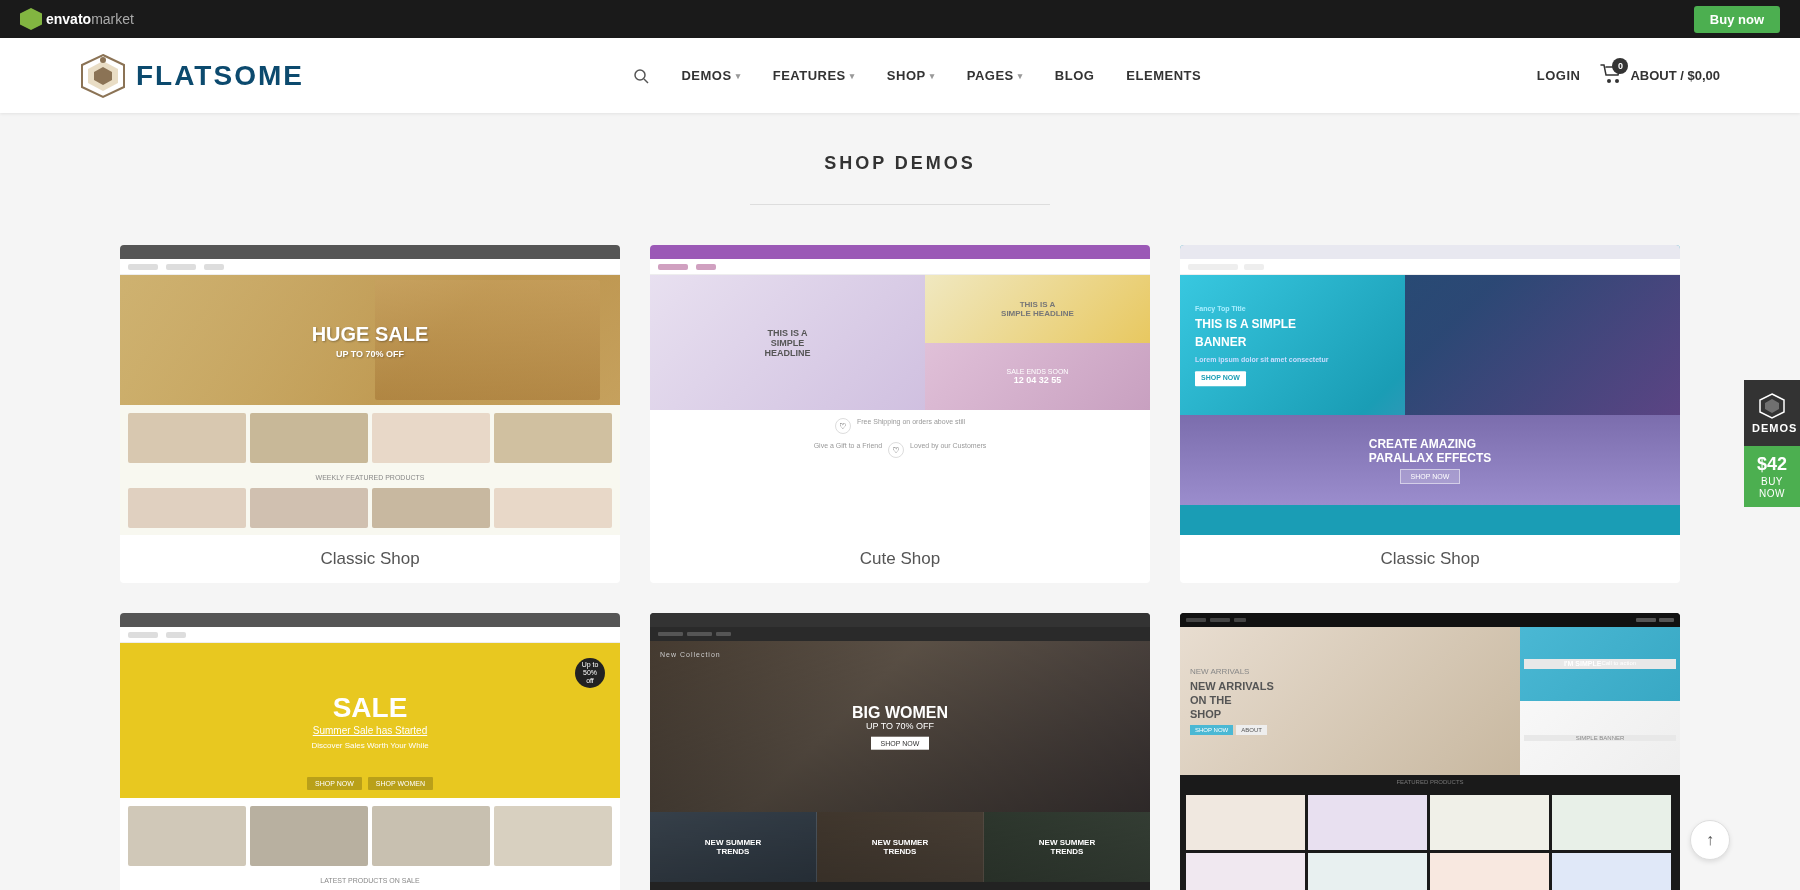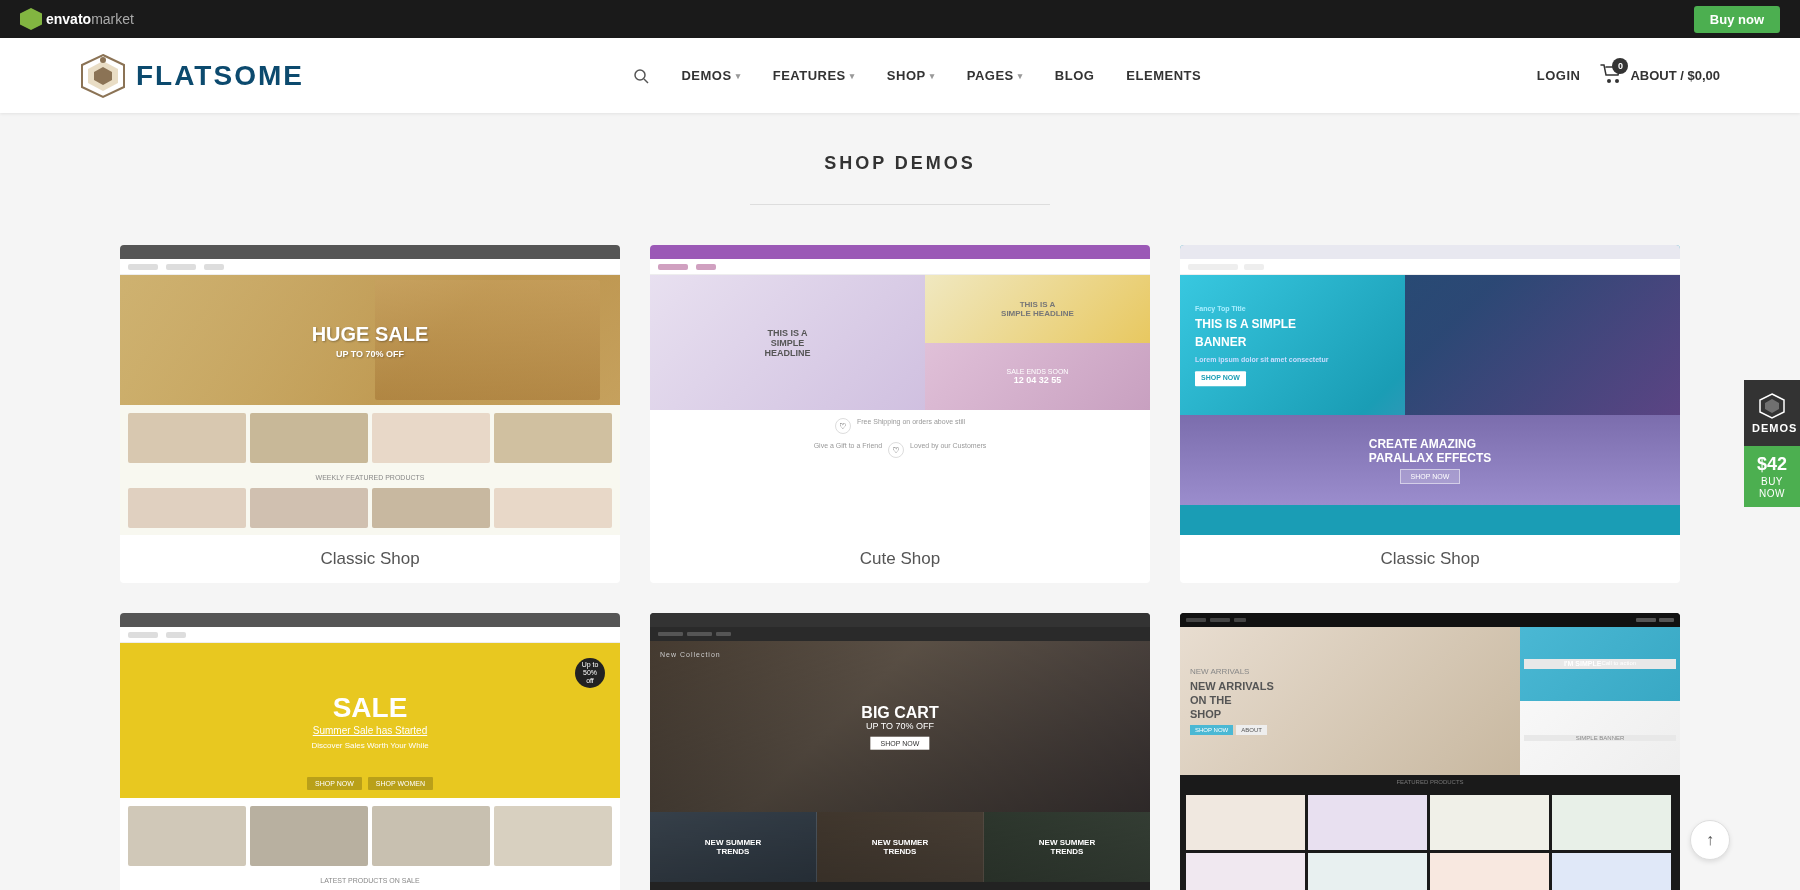--- a/index.html
+++ b/index.html
@@ -670,21 +670,21 @@
           <div class="fullscreen-bg">
             <div style="background:#333; height:14px;"></div>
             <div style="background:#2a2a2a; height:14px; display:flex; align-items:center; padding:0 8px; gap:4px;">
               <div style="width:25px;height:4px;background:#555;border-radius:1px;"></div>
               <div style="width:25px;height:4px;background:#555;border-radius:1px;"></div>
               <div style="width:15px;height:4px;background:#555;border-radius:1px;"></div>
             </div>
             <div style="flex:1; position:relative; background: linear-gradient(rgba(0,0,0,0.35), rgba(0,0,0,0.5)), linear-gradient(135deg, #6a5a4a 0%, #8a7a6a 40%, #5a5050 100%);">
               <div style="position:absolute; top:10px; left:10px; color:#ccc; font-size:7px; letter-spacing:1px;">New Collection</div>
               <div style="position:absolute; top:50%; left:50%; transform:translate(-50%,-50%); text-align:center; color:white;">
-                <div style="font-size:16px; font-weight:900; line-height:1.1;">BIG CART</div>
+                <div style="font-size:16px; font-weight:900; line-height:1.1;">BIG WOMEN</div>
                 <div style="font-size:9px;">UP TO 70% OFF</div>
                 <div style="margin-top:6px; background:white; color:#333; padding:3px 10px; font-size:7px; display:inline-block;">SHOP NOW</div>
               </div>
             </div>
             <div class="fullscreen-bottom-strip">
               <div class="fullscreen-strip-item" style="background: linear-gradient(rgba(0,0,0,0.4), rgba(0,0,0,0.5)), linear-gradient(135deg, #5a6a7a, #4a5a6a);">
                 NEW SUMMER<br>TRENDS
               </div>
               <div class="fullscreen-strip-item" style="background: linear-gradient(rgba(0,0,0,0.4), rgba(0,0,0,0.5)), linear-gradient(135deg, #6a5a4a, #7a6a5a);">
                 NEW SUMMER<br>TRENDS

